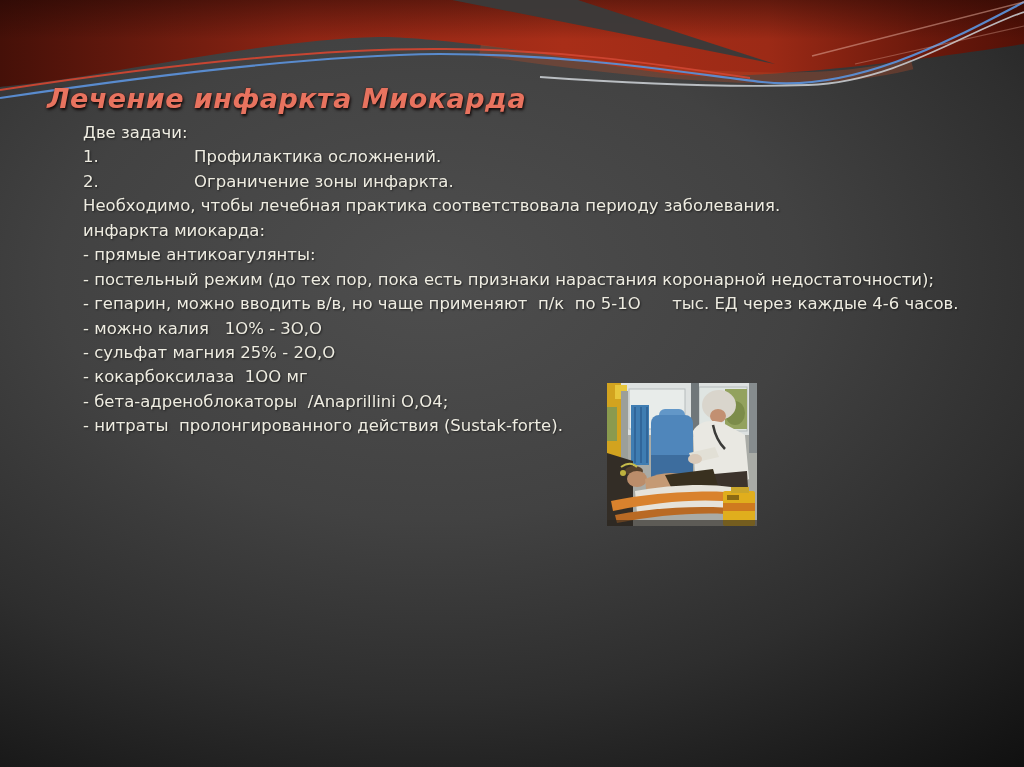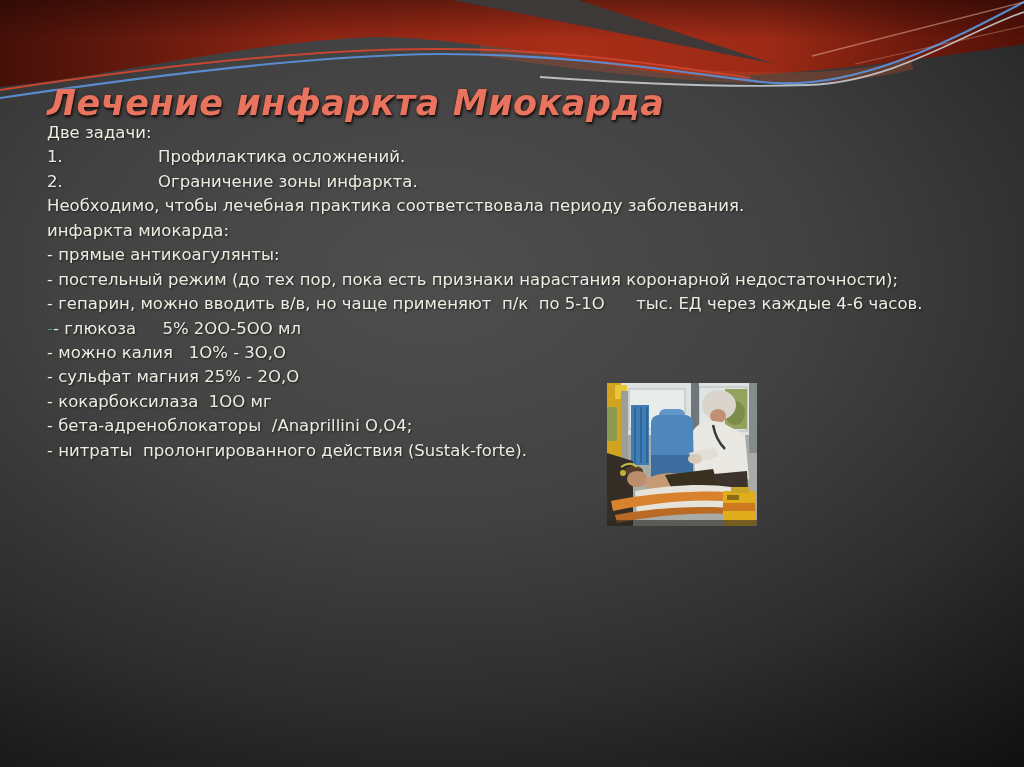--- a/index.html
+++ b/index.html
@@ -6,30 +6,31 @@
   .slide{
     position:relative;width:1024px;height:767px;overflow:hidden;
     background:
       radial-gradient(ellipse 980px 640px at 42% 36%, #4e4e4e 0%, #424242 38%, #2e2e2e 66%, #191919 88%, #0e0e0e 100%);
     font-family:"DejaVu Sans", sans-serif;
   }
   .topdeco{position:absolute;left:0;top:0;width:1024px;height:150px;display:block;}
   .title{
     position:absolute;left:47px;top:83px;
     font-family:"DejaVu Sans", sans-serif;
-    font-style:italic;font-weight:600;font-size:35px;letter-spacing:.5px;
+    font-style:italic;font-weight:600;font-size:27px;letter-spacing:.5px;
     color:#e8735f;
     text-shadow:1px 2px 3px rgba(10,2,2,.9), 0 0 2px rgba(90,15,8,.55);
     white-space:pre;
   }
   .content{position:absolute;left:47px;top:121px;width:950px;}
   .line{
     height:24.45px;line-height:24.45px;font-size:16.5px;
     color:#eeece1;white-space:pre;
     text-shadow:1px 1px 2px rgba(0,0,0,.55);
+    margin-left:36px;
   }
   .line .num{display:inline-block;width:111px;}
   .tdash{color:#4d8a8c;}
   .photo{position:absolute;left:607px;top:383px;width:150px;height:143px;}
   .photo svg{display:block;width:150px;height:143px;}
 </style>
 </head>
 <body>
 
 <div class="slide">
@@ -68,21 +69,20 @@
 
   <div class="content">
     <div class="line">Две задачи:</div>
     <div class="line"><span class="num">1.</span><span>Профилактика осложнений.</span></div>
     <div class="line"><span class="num">2.</span><span>Ограничение зоны инфаркта.</span></div>
     <div class="line">Необходимо, чтобы лечебная практика соответствовала периоду заболевания.</div>
     <div class="line">инфаркта миокарда:</div>
     <div class="line">- прямые антикоагулянты:</div>
     <div class="line">- постельный режим (до тех пор, пока есть признаки нарастания коронарной недостаточности);</div>
     <div class="line">- гепарин, можно вводить в/в, но чаще применяют  п/к  по 5-1О      тыс. ЕД через каждые 4-6 часов.</div>
-    <div class="line"><span class="tdash">-</span><span>- глюкоза     5% 2ОО-5ОО мл</span></div>
     <div class="line">- можно калия   1О% - 3О,О</div>
     <div class="line">- сульфат магния 25% - 2О,О</div>
     <div class="line">- кокарбоксилаза  1ОО мг</div>
     <div class="line">- бета-адреноблокаторы  /Anaprillini О,О4;</div>
     <div class="line">- нитраты  пролонгированного действия (Sustak-forte).</div>
   </div>
 
   <div class="photo">
     <svg viewBox="0 0 150 143" preserveAspectRatio="none" aria-hidden="true">
       <rect x="0" y="0" width="150" height="143" fill="#a9aba6"></rect>

